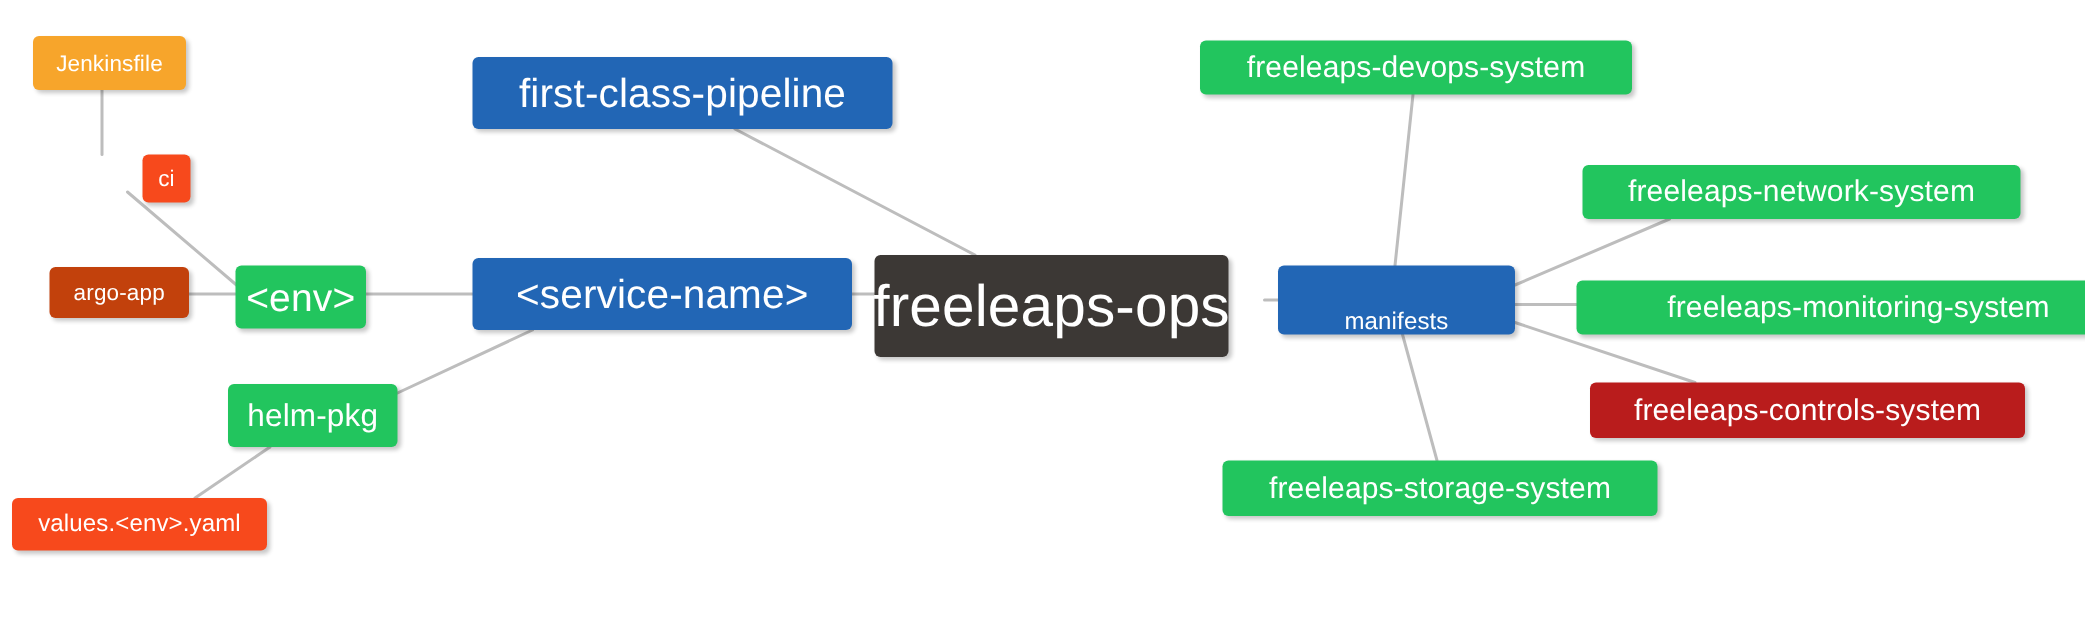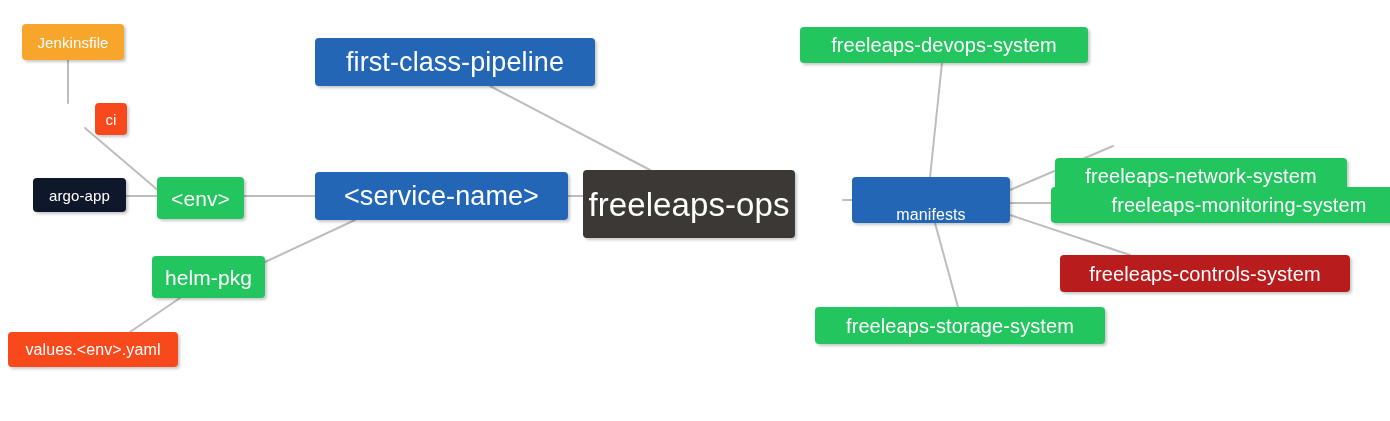--- a/index.html
+++ b/index.html
@@ -65,48 +65,48 @@
       <line x1="1010" y1="215" x2="1130" y2="255" stroke="#bdbdbd" stroke-width="2" stroke-linecap="round"></line>
       <line x1="935" y1="223" x2="958" y2="307" stroke="#bdbdbd" stroke-width="2" stroke-linecap="round"></line>
     </svg>
   <div id="node-layer">
       <div class="node" style="left: 22px; top: 24px; width: 102px; height: 36px; background: rgb(247, 165, 43); font-size: 15px;">
         <span class="node-label">Jenkinsfile</span>
       </div>
       <div class="node" style="left: 53px; top: 103px; width: 32px; height: 32px; background: rgb(247, 73, 28); font-size: 15px; margin-left: 42px;">
         <span class="node-label">ci</span>
       </div>
-      <div class="node" style="left: 33px; top: 178px; width: 93px; height: 34px; background: #0f172a; font-size: 15px;">
+      <div class="node" style="left: 33px; top: 178px; width: 93px; height: 34px; background: #c2410c; font-size: 15px;">
         <span class="node-label">argo-app</span>
       </div>
-      <div class="node" style="left: 157px; top: 177px; width: 87px; height: 42px; background: rgb(34, 197, 94); font-size: 21px;">
+      <div class="node" style="left: 157px; top: 177px; width: 87px; height: 42px; background: rgb(34, 197, 94); font-size: 26px;">
         <span class="node-label">&lt;env&gt;</span>
       </div>
       <div class="node" style="left: 152px; top: 256px; width: 113px; height: 42px; background: rgb(34, 197, 94); font-size: 21px;">
         <span class="node-label">helm-pkg</span>
       </div>
       <div class="node" style="left: 8px; top: 332px; width: 170px; height: 35px; background: rgb(247, 73, 28); font-size: 16px;">
         <span class="node-label">values.&lt;env&gt;.yaml</span>
       </div>
       <div class="node" style="left: 315px; top: 38px; width: 280px; height: 48px; background: rgb(34, 102, 181); font-size: 27px;">
         <span class="node-label">first-class-pipeline</span>
       </div>
       <div class="node" style="left: 315px; top: 172px; width: 253px; height: 48px; background: rgb(34, 102, 181); font-size: 27px;">
         <span class="node-label">&lt;service-name&gt;</span>
       </div>
-      <div class="node" style="left: 583px; top: 170px; width: 212px; height: 68px; background: rgb(60, 56, 53); font-size: 33px;">
+      <div class="node" style="left: 583px; top: 170px; width: 236px; height: 68px; background: rgb(60, 56, 53); font-size: 39px;">
         <span class="node-label">freeleaps-ops</span>
       </div>
       <div class="node" style="left: 852px; top: 177px; width: 158px; height: 46px; background: rgb(34, 102, 181); font-size: 16px; align-items: flex-end;">
         <span class="node-label">manifests</span>
       </div>
       <div class="node" style="left: 800px; top: 27px; width: 288px; height: 36px; background: rgb(34, 197, 94); font-size: 20px;">
         <span class="node-label">freeleaps-devops-system</span>
       </div>
-      <div class="node" style="left: 1055px; top: 110px; width: 292px; height: 36px; background: rgb(34, 197, 94); font-size: 20px; margin-top: 48px;">
+      <div class="node" style="left: 1055px; top: 110px; width: 292px; height: 36px; background: rgb(34, 197, 94); font-size: 20px;">
         <span class="node-label">freeleaps-network-system</span>
       </div>
       <div class="node" style="left: 1051px; top: 187px; width: 359px; height: 36px; background: rgb(34, 197, 94); font-size: 20px; padding-left: 17px;">
         <span class="node-label">freeleaps-monitoring-system</span>
       </div>
       <div class="node" style="left: 1060px; top: 255px; width: 290px; height: 37px; background: #b91c1c; font-size: 20px;">
         <span class="node-label">freeleaps-controls-system</span>
       </div>
       <div class="node" style="left: 815px; top: 307px; width: 290px; height: 37px; background: rgb(34, 197, 94); font-size: 20px;">
         <span class="node-label">freeleaps-storage-system</span>

